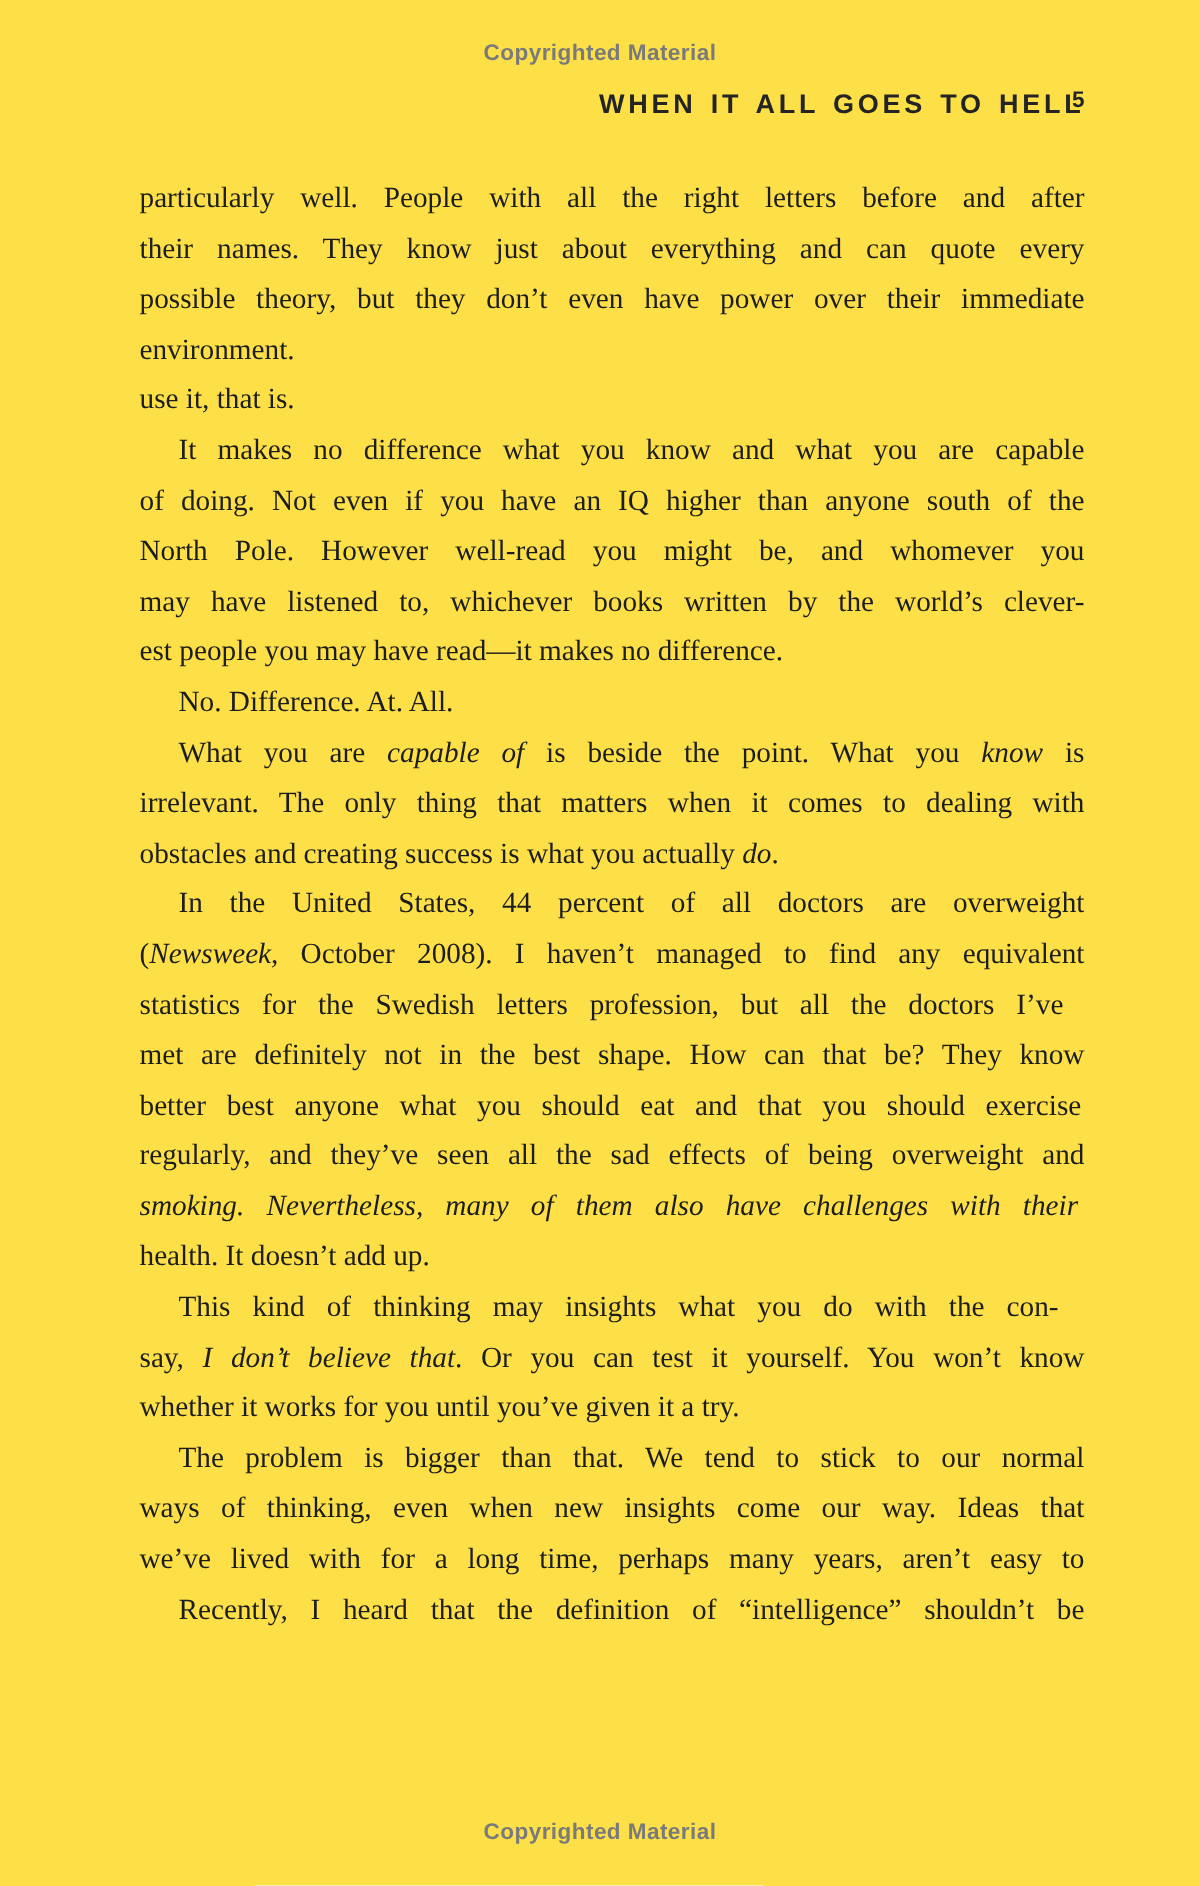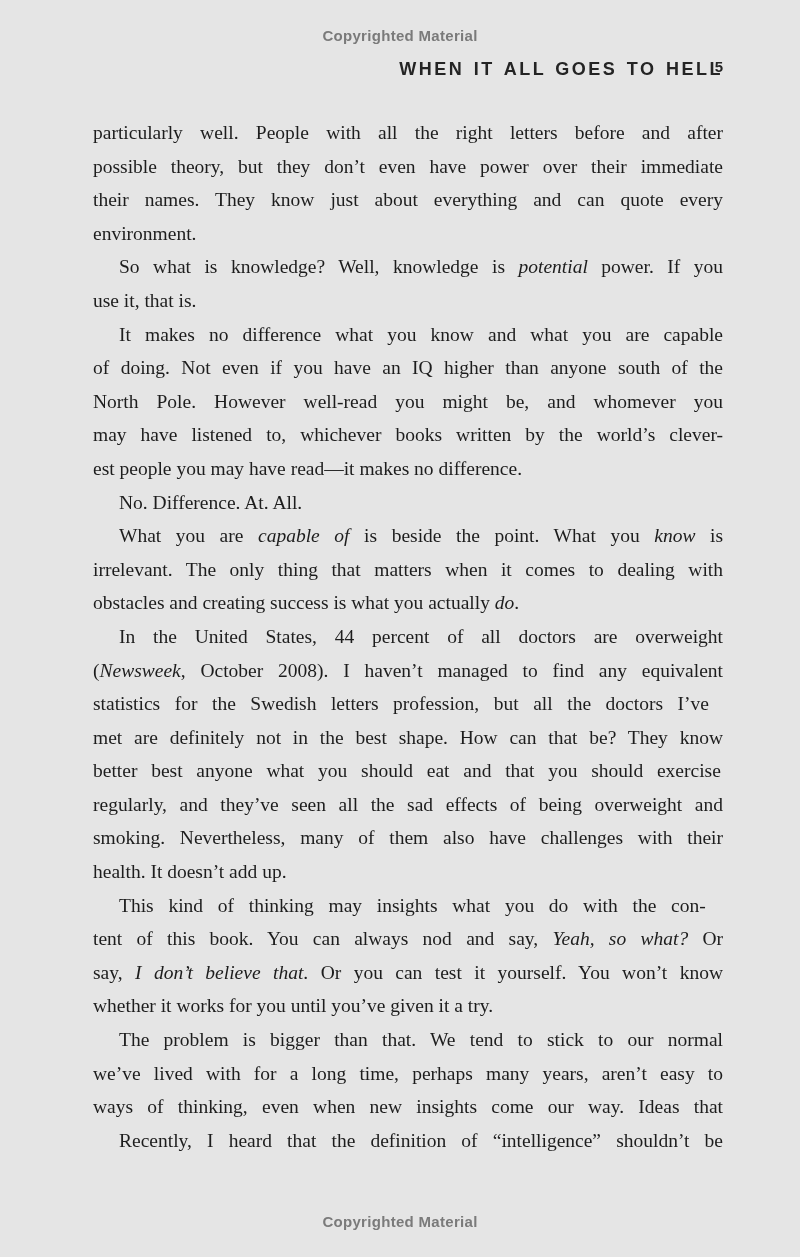--- a/index.html
+++ b/index.html
@@ -1,20 +1,20 @@
 <!DOCTYPE html>
 <html><head>
 <meta charset="utf-8">
 <style>
   html, body { margin: 0; padding: 0; background: #ffffff; }
   .page {
     position: relative;
     width: 800px;
     height: 1257px;
-    background: #e5e5e5;
+    background: #fde047;
     overflow: hidden;
     font-family: "Liberation Serif", serif;
   }
   .watermark {
     position: absolute;
     left: 0;
     width: 100%;
     text-align: center;
     font-family: "Liberation Sans", sans-serif;
     font-size: 15px;
@@ -75,26 +75,25 @@
   <div class="watermark watermark-top">Copyrighted Material</div>
 
   <div class="running-header">
     <span class="header-title">WHEN IT ALL GOES TO HELL</span>
     <span class="page-number">5</span>
   </div>
 
   <div class="body-text" id="body-text">
       <div class="para">
         <div class="line" style="word-spacing: 12.3719px;"><span class="line-inner"><span>particularly well. People with all the right letters before and after</span></span></div>
+        <div class="line" style="word-spacing: 11.1047px;"><span class="line-inner"><span>their names. They know just about everything and can quote every</span></span></div>
         <div class="line" style="word-spacing: 8.95625px;"><span class="line-inner"><span>possible theory, but they don’t even have power over their immediate</span></span></div>
-        <div class="line" style="word-spacing: 11.1047px;"><span class="line-inner"><span>their names. They know just about everything and can quote every</span></span></div>
         <div class="line"><span class="line-inner"><span>environment.</span></span></div>
       </div>
       <div class="para">
-        <div class="line indent" style="word-spacing: 8.59844px;"><span class="line-inner"><span>So what is knowledge? Well, knowledge is </span><span class="it">potential</span><span> power. If you</span></span></div>
         <div class="line"><span class="line-inner"><span>use it, that is.</span></span></div>
       </div>
       <div class="para">
         <div class="line indent" style="word-spacing: 9.21165px;"><span class="line-inner"><span>It makes no difference what you know and what you are capable</span></span></div>
         <div class="line" style="word-spacing: 6.51228px;"><span class="line-inner"><span>of doing. Not even if you have an IQ higher than anyone south of the</span></span></div>
         <div class="line" style="word-spacing: 13.1389px;"><span class="line-inner"><span>North Pole. However well-read you might be, and whomever you</span></span></div>
         <div class="line" style="word-spacing: 9.15781px;"><span class="line-inner"><span>may have listened to, whichever books written by the world’s clever-</span></span></div>
         <div class="line"><span class="line-inner"><span>est people you may have read—it makes no difference.</span></span></div>
       </div>
       <div class="para">
@@ -105,33 +104,32 @@
         <div class="line" style="word-spacing: 8.66477px;"><span class="line-inner"><span>irrelevant. The only thing that matters when it comes to dealing with</span></span></div>
         <div class="line"><span class="line-inner"><span>obstacles and creating success is what you actually </span><span class="it">do</span><span>.</span></span></div>
       </div>
       <div class="para">
         <div class="line indent" style="word-spacing: 12.9109px;"><span class="line-inner"><span>In the United States, 44 percent of all doctors are overweight</span></span></div>
         <div class="line" style="word-spacing: 9.93229px;"><span class="line-inner"><span>(</span><span class="it">Newsweek</span><span>, October 2008). I haven’t managed to find any equivalent</span></span></div>
         <div class="line" style="word-spacing: 9.65625px;"><span class="line-inner"><span>statistics for the Swedish letters profession, but all the doctors I’ve</span></span></div>
         <div class="line" style="word-spacing: 6.91827px;"><span class="line-inner"><span>met are definitely not in the best shape. How can that be? They know</span></span></div>
         <div class="line" style="word-spacing: 8.88068px;"><span class="line-inner"><span>better best anyone what you should eat and that you should exercise</span></span></div>
         <div class="line" style="word-spacing: 7.70455px; text-align: center;"><span class="line-inner"><span>regularly, and they’ve seen all the sad effects of being overweight and</span></span></div>
-        <div class="line" style="word-spacing: 9.89062px;"><span class="line-inner"><span>smoking. Nevertheless, many of them also have challenges with their</span></span></div>
+        <div class="line" style="word-spacing: 9.89062px; font-style: italic;"><span class="line-inner"><span>smoking. Nevertheless, many of them also have challenges with their</span></span></div>
         <div class="line"><span class="line-inner"><span>health. It doesn’t add up.</span></span></div>
       </div>
       <div class="para">
         <div class="line indent" style="word-spacing: 9.85938px;"><span class="line-inner"><span>This kind of thinking may insights what you do with the con-</span></span></div>
-        <div class="line" style="word-spacing: 9.40625px;"><span class="line-inner"><span>tent of this book. You can always nod and say, </span><span class="it">Yeah, so what?</span><span> Or</span></span></div>
         <div class="line" style="word-spacing: 7.54808px;"><span class="line-inner"><span>say, </span><span class="it">I don’t believe that</span><span>. Or you can test it yourself. You won’t know</span></span></div>
         <div class="line"><span class="line-inner"><span>whether it works for you until you’ve given it a try.</span></span></div>
       </div>
       <div class="para">
         <div class="line indent" style="word-spacing: 9.38021px;"><span class="line-inner"><span>The problem is bigger than that. We tend to stick to our normal</span></span></div>
+        <div class="line" style="word-spacing: 9.38636px;"><span class="line-inner"><span>ways of thinking, even when new insights come our way. Ideas that</span></span></div>
         <div class="line" style="word-spacing: 8.30729px;"><span class="line-inner"><span>we’ve lived with for a long time, perhaps many years, aren’t easy to</span></span></div>
-        <div class="line" style="word-spacing: 9.38636px;"><span class="line-inner"><span>ways of thinking, even when new insights come our way. Ideas that</span></span></div>
       </div>
       <div class="para">
         <div class="line indent" style="word-spacing: 10.2535px;"><span class="line-inner"><span>Recently, I heard that the definition of “intelligence” shouldn’t be</span></span></div>
       </div>
     </div>
 
   <div class="watermark watermark-bottom">Copyrighted Material</div>
 
 </div>
 

